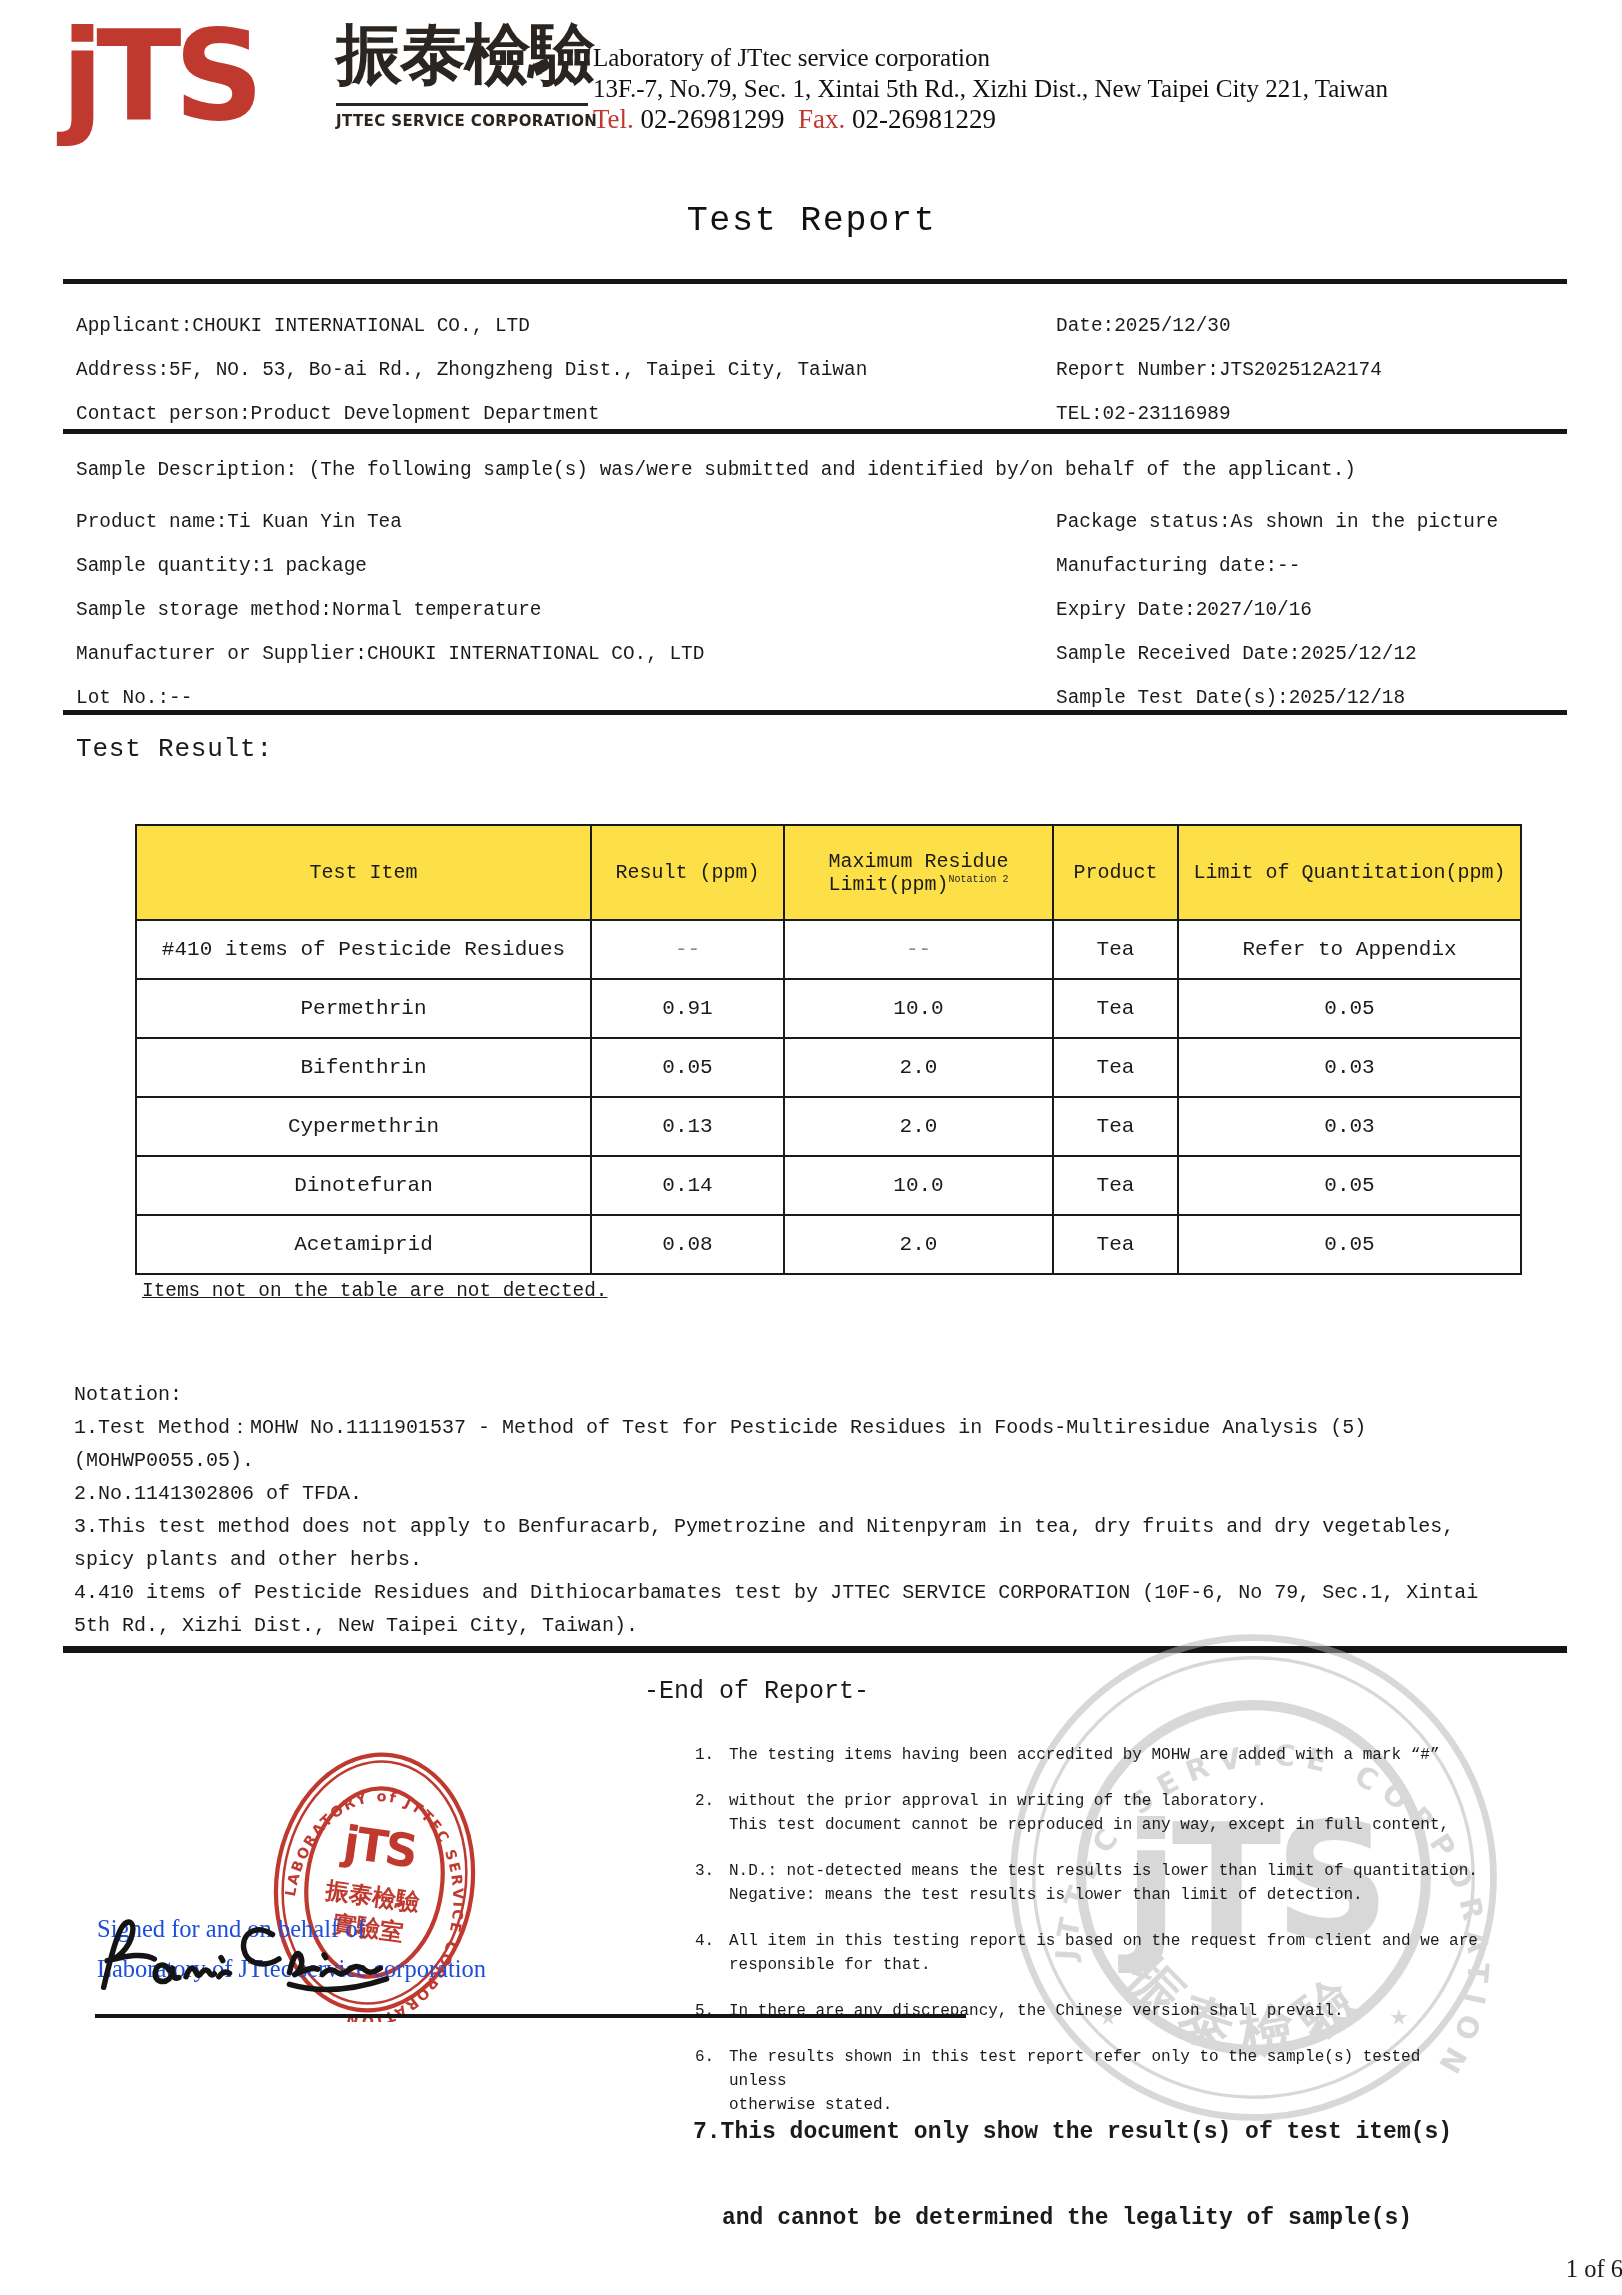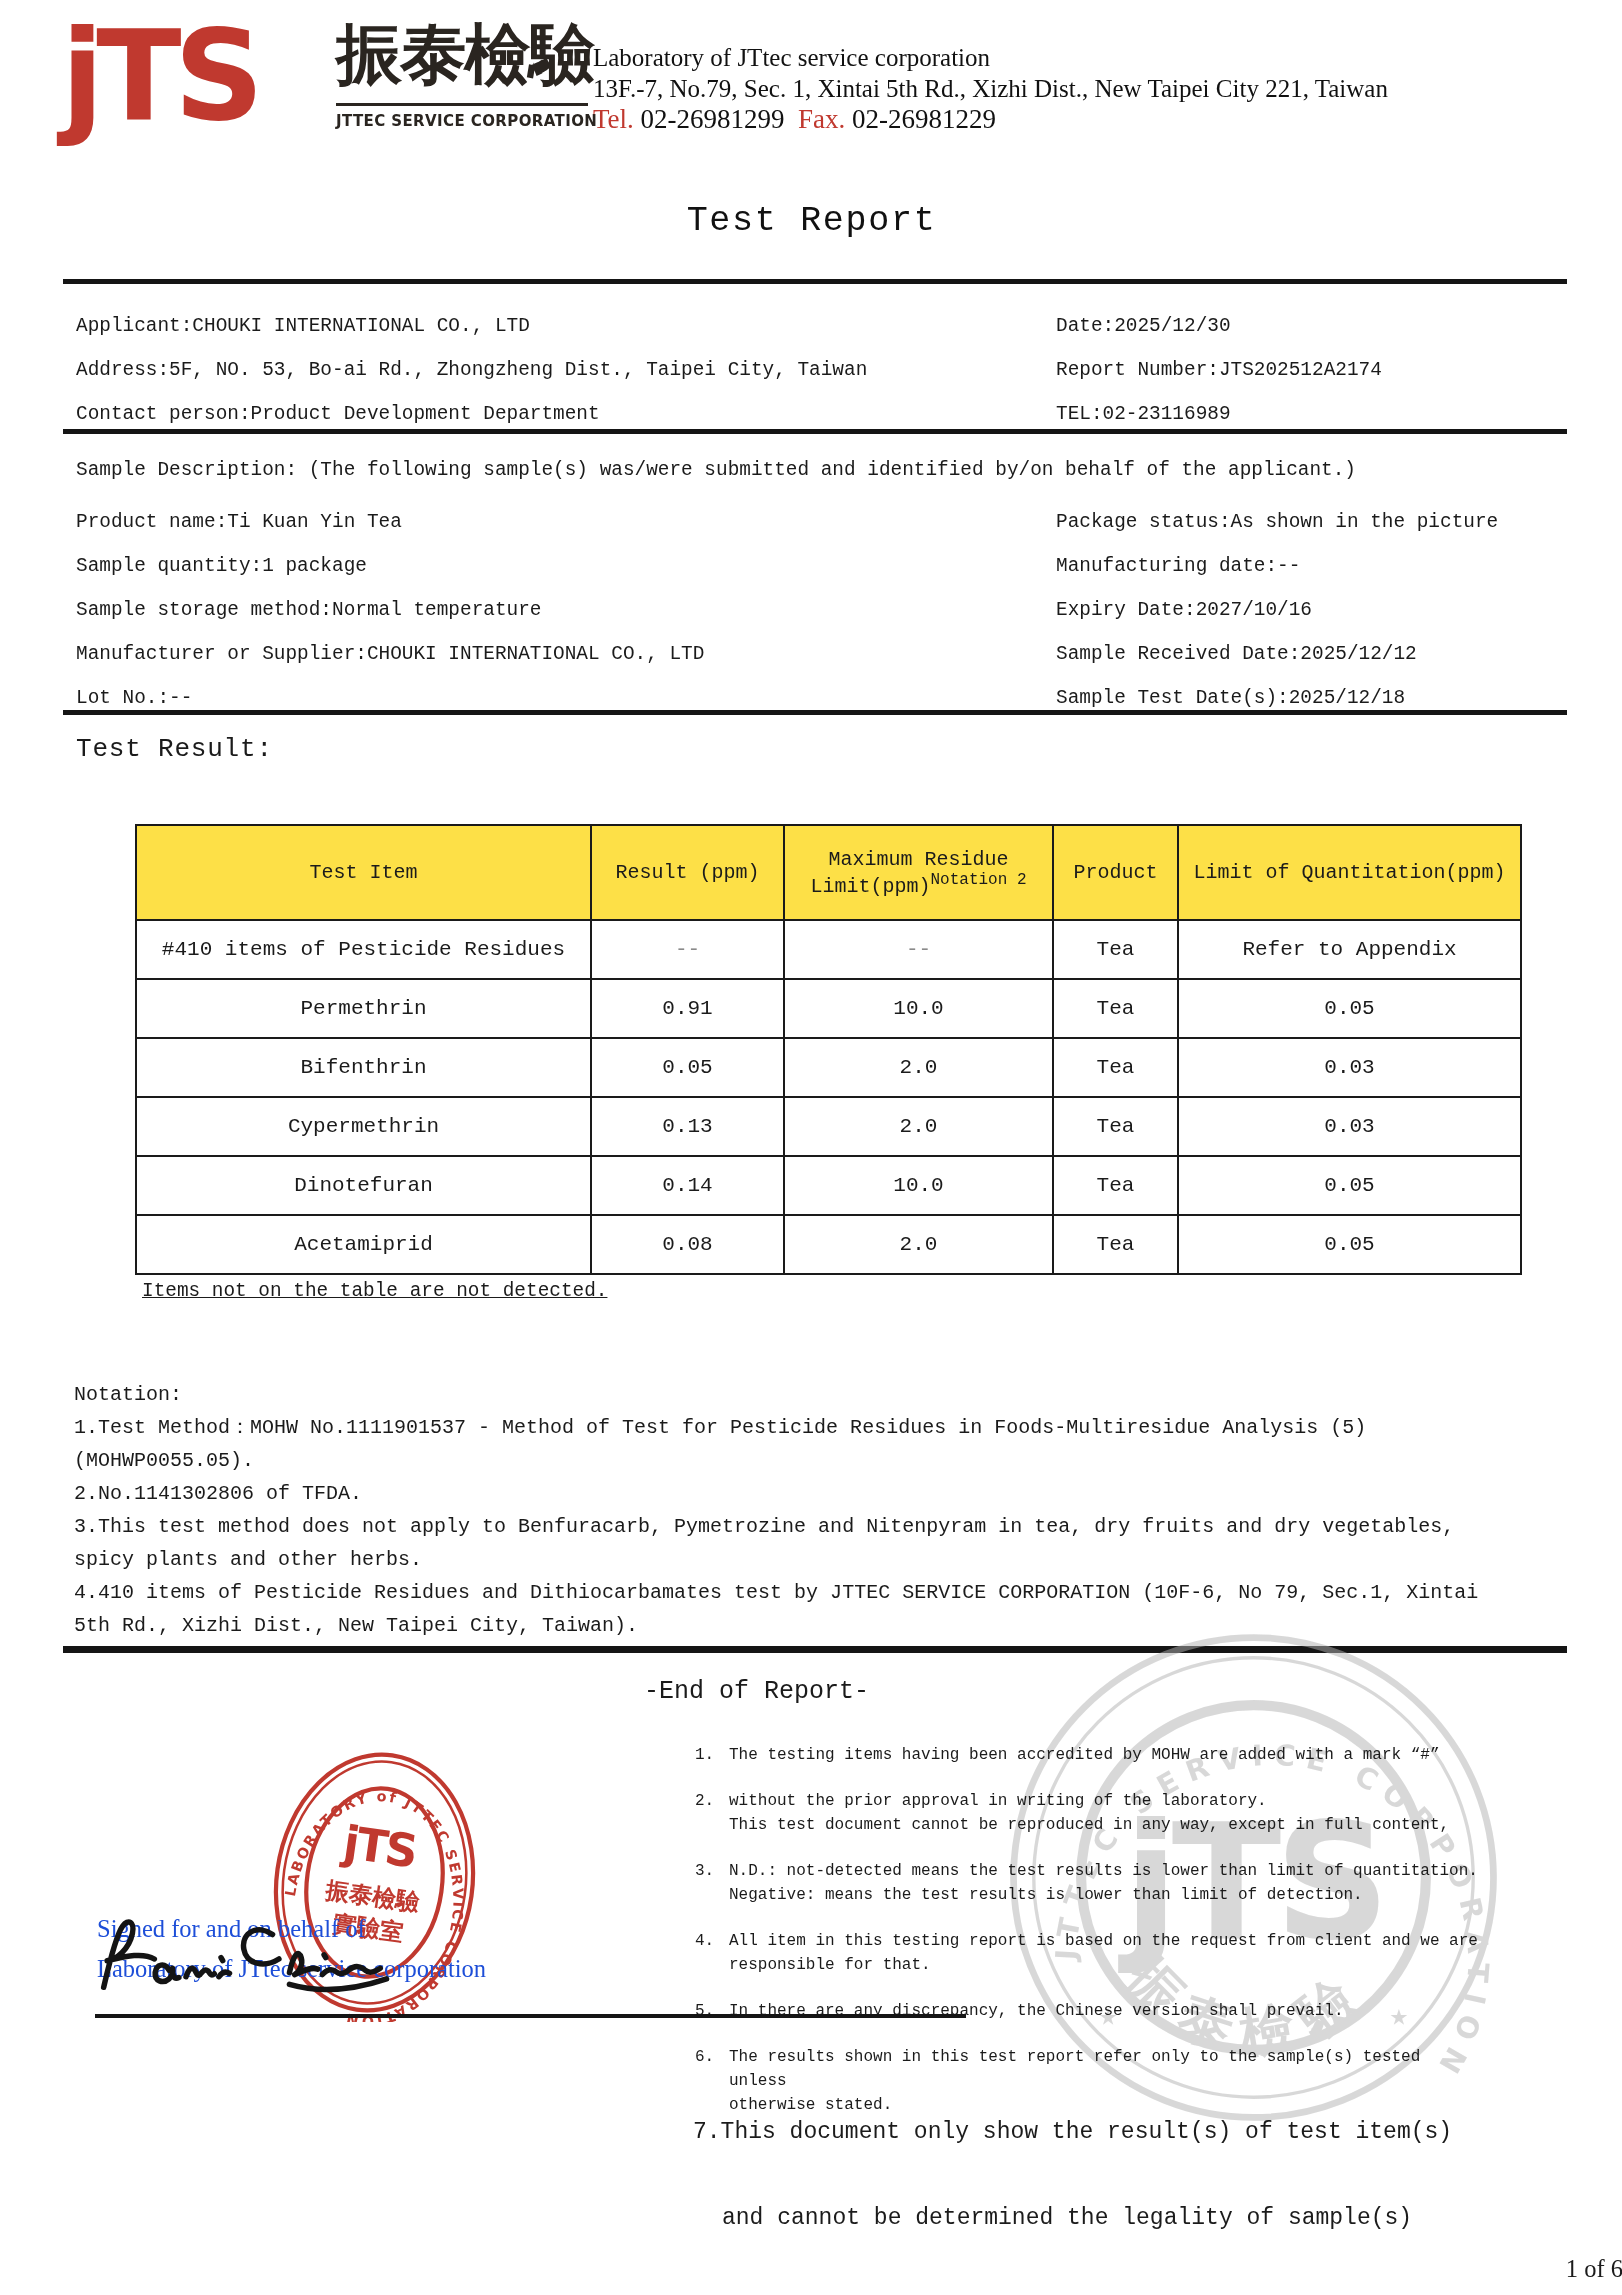--- a/index.html
+++ b/index.html
@@ -44,33 +44,33 @@
   
   .section-label { left:76px; top:734px; font-size:26px; letter-spacing:0.8px; }
   table.results { position:absolute; left:135px; top:824px; width:1384px;
     border-collapse:collapse; table-layout:fixed; }
   table.results th, table.results td {
     border:2.1px solid #1a1a1a; text-align:center; vertical-align:middle;
     font-weight:normal; overflow:hidden; }
   table.results th { background:#fde047; height:95px; font-size:20px; }
   table.results td { height:59px; font-size:21px; }
   table.results .muted { color:#8a8a8a; }
-  table.results sup { font-size:16px; vertical-align:super; letter-spacing:0; }
+  table.results sup { font-size:10px; vertical-align:super; letter-spacing:0; }
   .table-footnote { left:142px; top:1280px; font-size:19.4px;text-decoration:underline; }
 
   
   .notation { left:74px; top:1378px; font-size:20px; line-height:33px; white-space:nowrap; }
 
   
   .end-report { left:0; top:1677px; width:1513px; text-align:center; font-size:25px; }
   .watermark { left:1000px; top:1624px; width:507px; height:507px; opacity:0.5; }
   .notes { left:695px; top:1743px; width:786px; font-size:16px; line-height:24px; }
   .note { display:flex; margin-bottom:22px; }
   .note-num { width:34px; flex:0 0 34px; }
-  .note7 { left:693px; top:2113px; font-size:23px; line-height:38px; white-space:nowrap; }
+  .note7 { left:693px; top:2113px; font-size:23px; line-height:38px; white-space:nowrap;font-weight:bold; }
   .note7 .cont { padding-left:29px;margin-top:48px; }
   .stamp-red { left:269px; top:1743px; width:211px; height:279px; }
   .signature { left:91px; top:1908px; width:304px; height:91px; z-index:3; }
   .sig-rule { left:95px; top:2014px; width:871px; height:4.2px; z-index:2; }
   .signed { left:97px; top:1909px; font-family:"Liberation Serif", serif;
     font-size:24.5px; line-height:40px; color:#1d4ed8; }
   .page-num { left:0; top:2255px; width:1623px; text-align:right;
     font-family:"Liberation Serif", serif; font-size:24.5px; }
 </style>
 </head>

